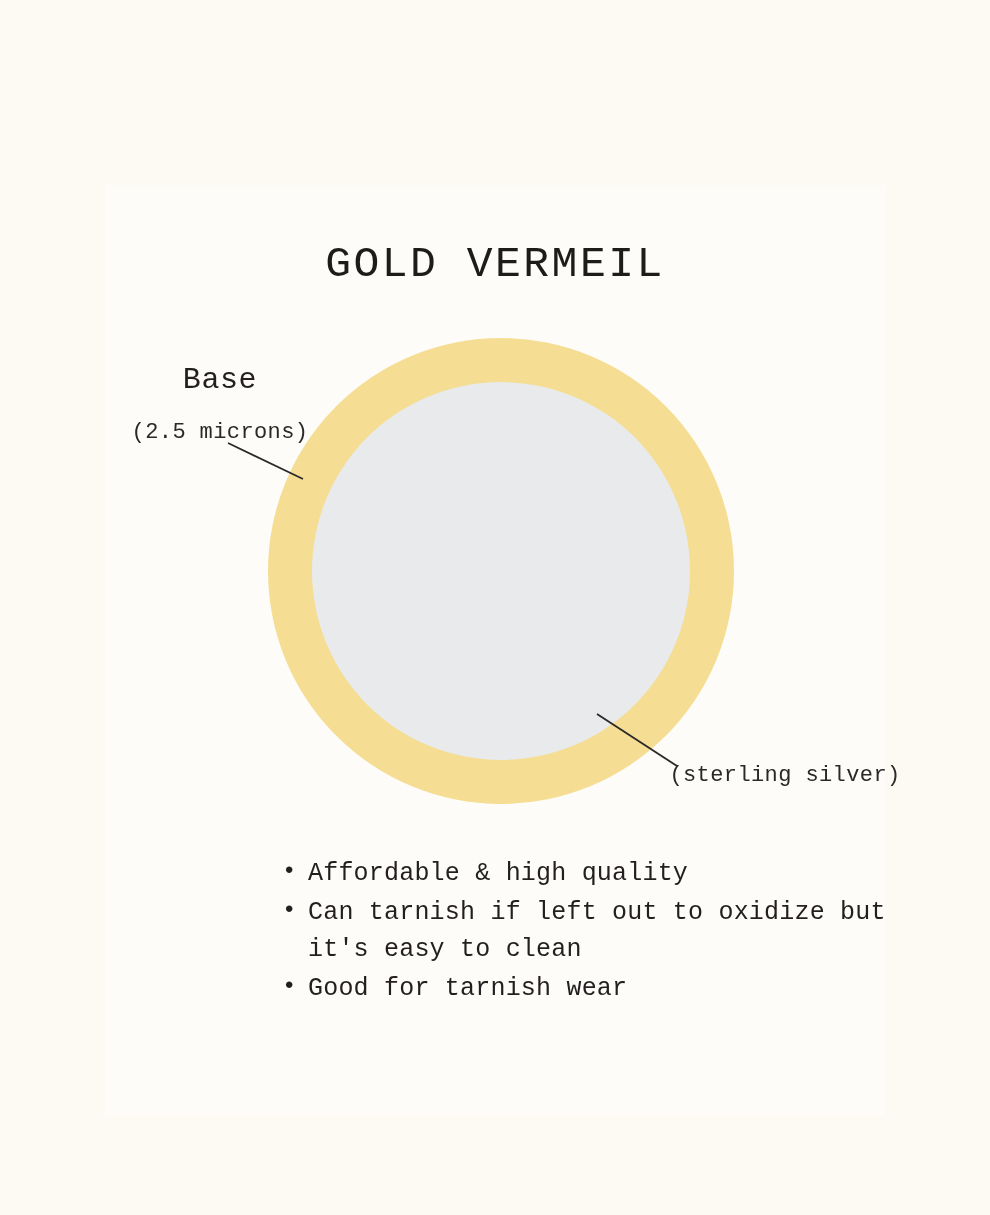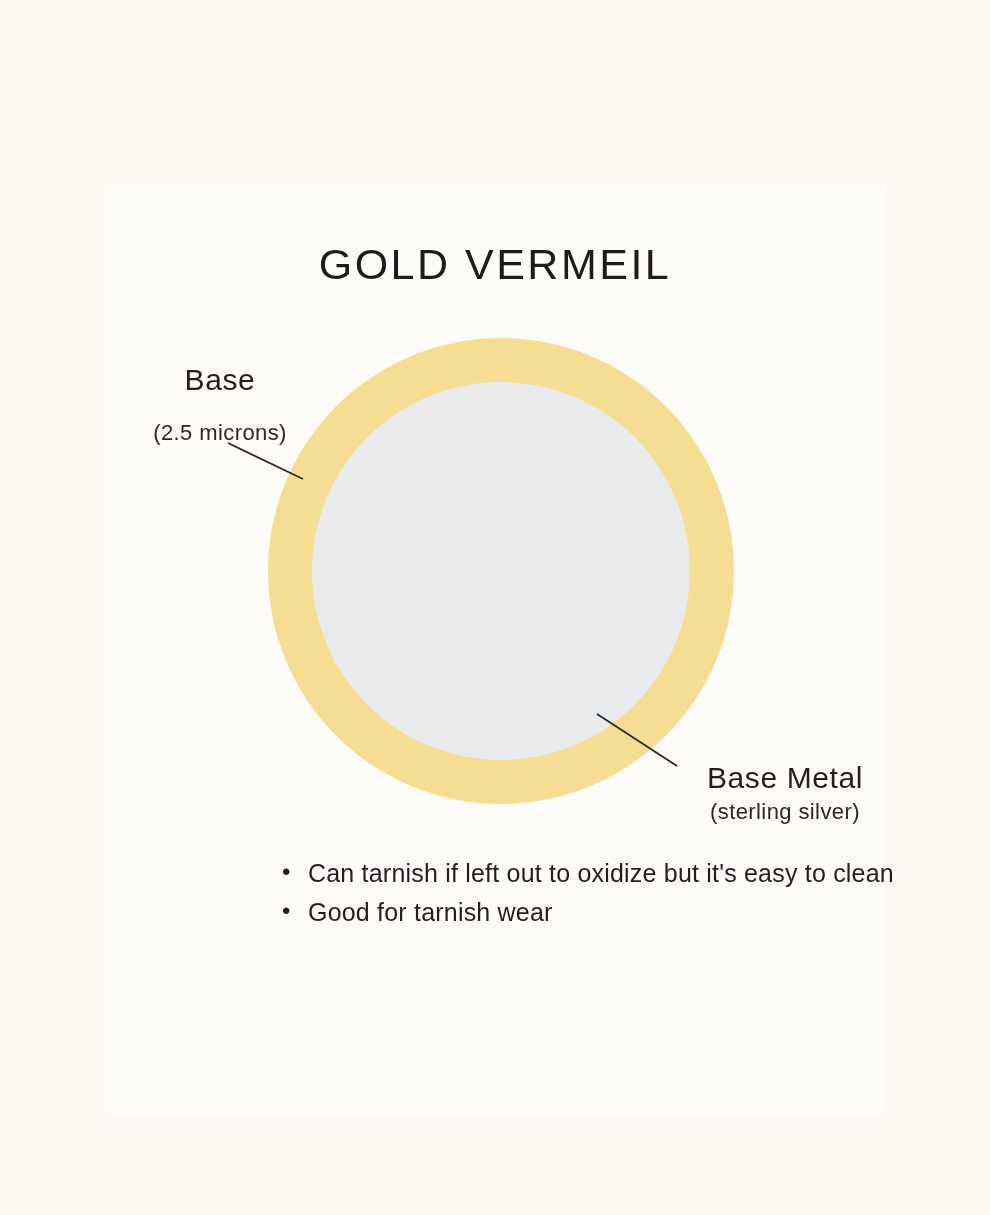--- a/index.html
+++ b/index.html
@@ -12,20 +12,21 @@
     background: #fdfaf3;
     font-family: "Liberation Sans", sans-serif;
     color: #231f20;
     overflow: hidden;
   }
 
   .canvas {
     position: relative;
     width: 990px;
     height: 1215px;
+    font-family: Liberation Mono, monospace;
   }
 
   
   .panel {
     position: absolute;
     left: 105px;
     top: 185px;
     width: 780px;
     height: 930px;
     background: #fdfcf8;
@@ -164,24 +165,24 @@
     <line x1="228" y1="443" x2="303" y2="479" stroke="#2b2826" stroke-width="1.8"></line>
     <line x1="597" y1="714" x2="677" y2="766" stroke="#2b2826" stroke-width="1.8"></line>
   </svg>
 
   <div class="label-gold">
     <div class="main">Base</div>
     <div class="sub">(2.5 microns)</div>
   </div>
 
   <div class="label-base">
-    <div class="main">Base Metal</div>
     <div class="sub">(sterling silver)</div>
   </div>
 
   <div class="bullets">
     <ul>
+      <li>Affordable &amp; high quality</li>
       <li>Can tarnish if left out to oxidize but it's easy to clean</li>
       <li>Good for tarnish wear</li>
     </ul>
   </div>
 
 </div>
 
 </body></html>

